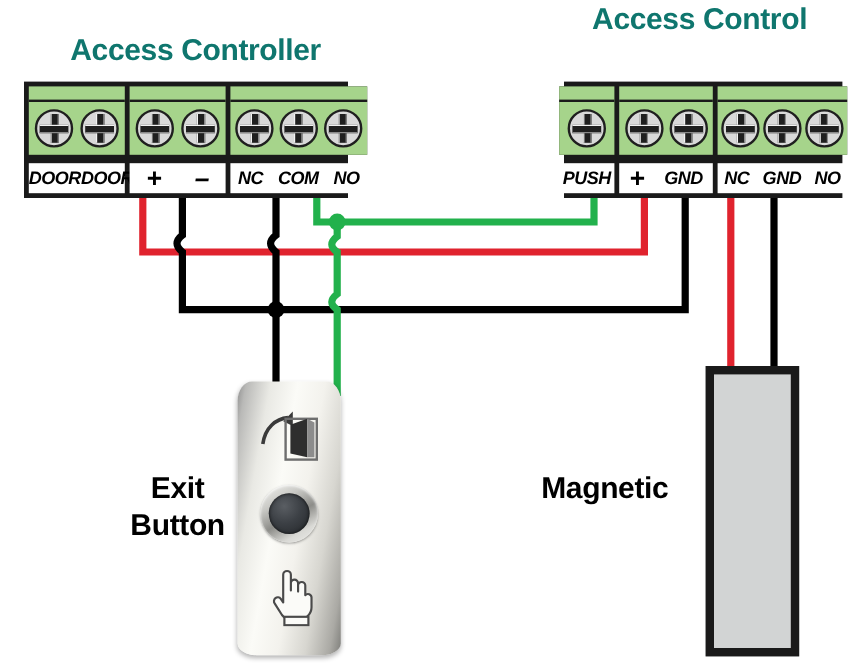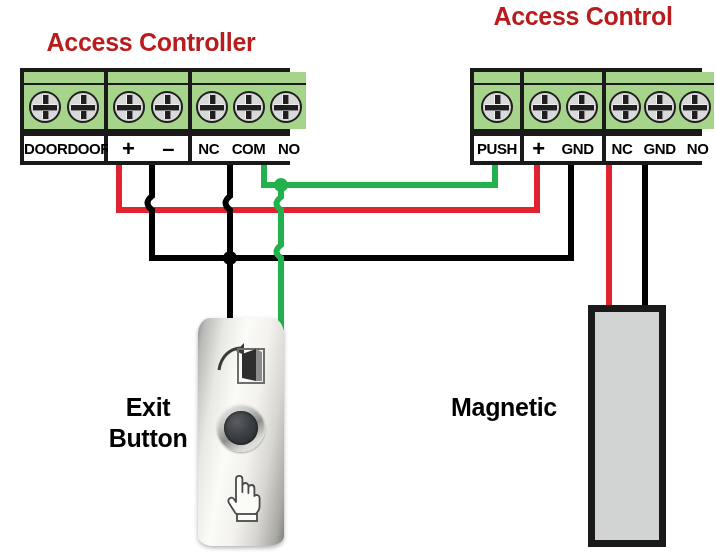--- a/index.html
+++ b/index.html
@@ -21,21 +21,21 @@
     position: absolute;
     left: 0;
     top: 0;
     width: 716px;
     height: 560px;
   }
   .title {
     position: absolute;
     font-weight: bold;
     font-size: 25px;
-    color: #b91c1c;
+    color: #0f766e;
     text-align: center;
     line-height: 1.16;
     letter-spacing: -0.3px;
     white-space: nowrap;
   }
   .device-label {
     position: absolute;
     font-weight: bold;
     font-size: 25px;
     color: #000000;
@@ -114,20 +114,21 @@
     margin-top: -3.5px;
     border-top: 1px solid #f2f2f2;
     border-bottom: 1px solid #8a8a8a;
     box-sizing: border-box;
   }
   .labels-row {
     display: flex;
     gap: 4px;
     margin-top: 7px;
     height: 25px;
+    font-style: italic;
   }
   .label-group {
     background: #ffffff;
     display: flex;
     align-items: center;
     justify-content: space-around;
     flex: 0 0 auto;
     box-sizing: border-box;
   }
   .pin-label {
@@ -235,21 +236,21 @@
 
     <circle cx="281" cy="185" r="7" fill="#22b14c"></circle>
 
     <circle cx="230" cy="258" r="7" fill="#000000"></circle>
 
     <path d="M609,165 L609,312" fill="none" stroke="#e0232e" stroke-width="6"></path>
 
     <path d="M645,165 L645,312" fill="none" stroke="#000000" stroke-width="6"></path>
   </svg>
 
-  <div class="title" style="left:16px; top:28px; width:270px;">Access Controller</div>
+  <div class="title" style="left:28px; top:28px; width:270px;">Access Controller</div>
 
   <div class="title" style="left:466px; top:2px; width:234px;">Access Control</div>
 
   <div class="block" style="left:20px; top:68px; width:270px; height:97px;">
     <div class="block-rows">
       <div class="groups">
         <div class="group" style="width:80px;">
           <div class="group-top"></div>
           <div class="group-screws">
             <span class="screw"></span>
@@ -283,21 +284,21 @@
         </div>
         <div class="label-group" style="width:114px;">
           <span class="pin-label">NC</span>
           <span class="pin-label">COM</span>
           <span class="pin-label">NO</span>
         </div>
       </div>
     </div>
   </div>
 
-  <div class="block" style="left:470px; top:68px; width:232px; height:97px;">
+  <div class="block" style="left:470px; top:68px; width:232px; height:97px;align-items:center;">
     <div class="block-rows">
       <div class="groups">
         <div class="group" style="width:46px;">
           <div class="group-top"></div>
           <div class="group-screws">
             <span class="screw"></span>
           </div>
         </div>
         <div class="group" style="width:78px;">
           <div class="group-top"></div>

